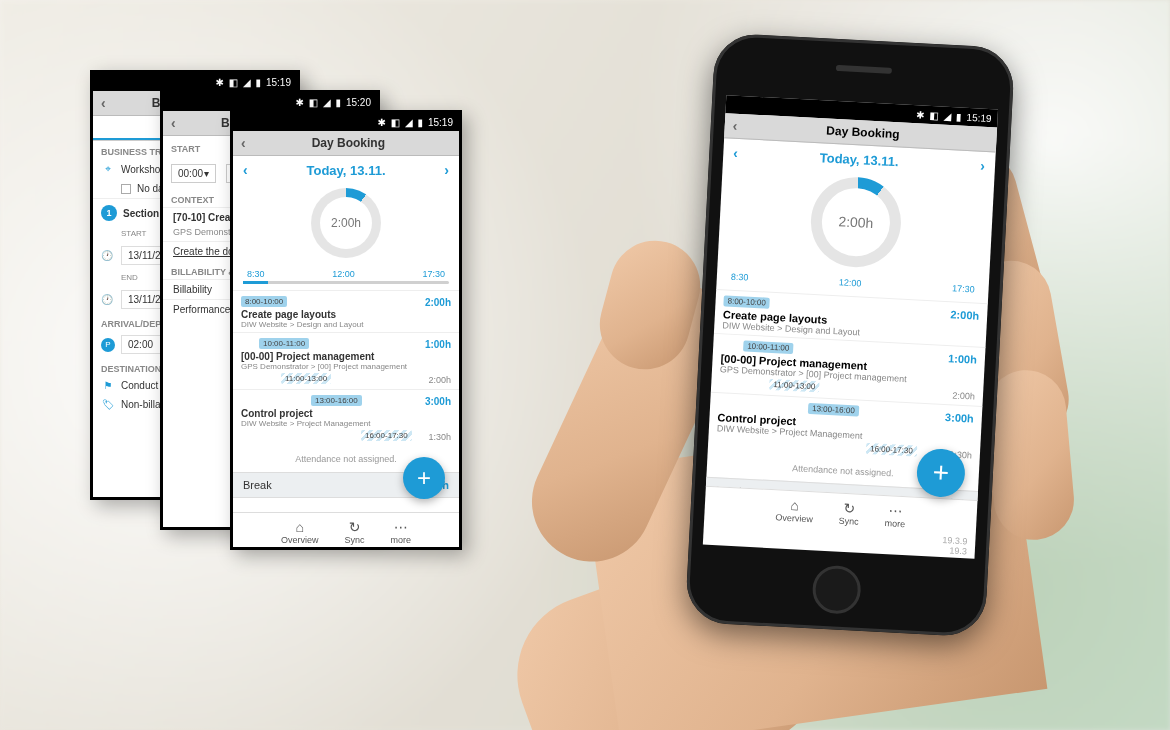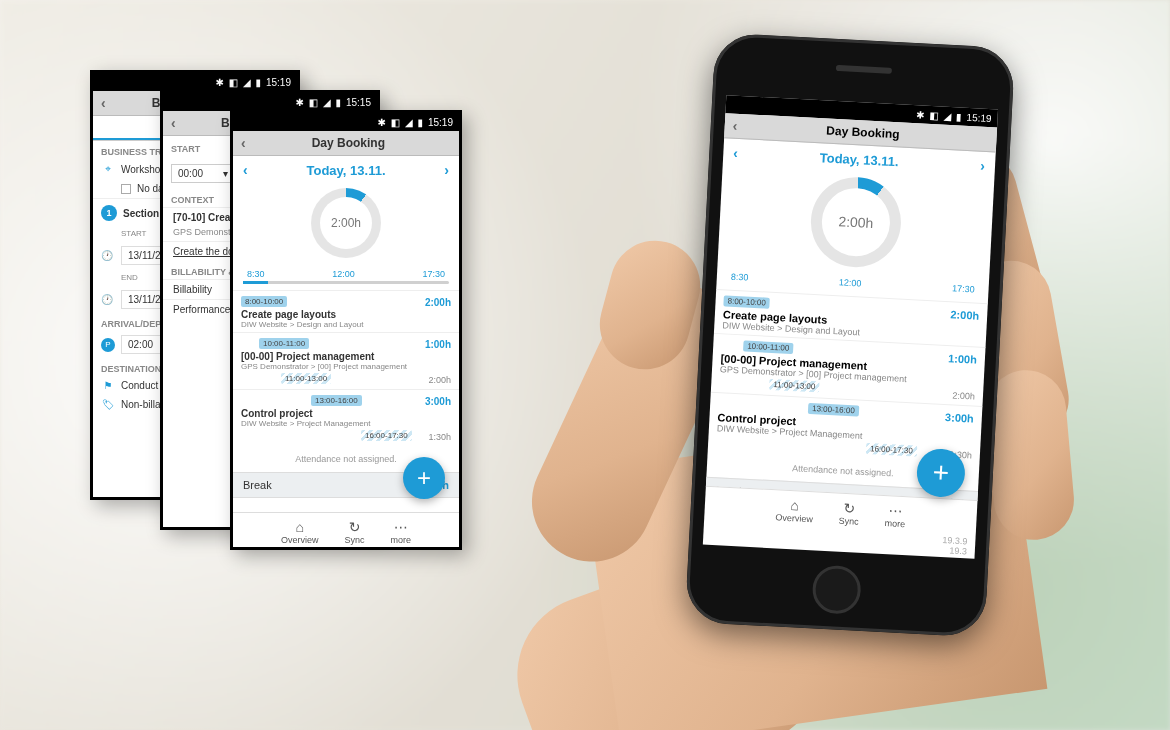--- a/index.html
+++ b/index.html
@@ -139,21 +139,21 @@
   .s1 .section-label { font-size:9px;color:#888;padding:6px 8px 2px 8px;font-weight:bold;}
   .s1 .row { display:flex;align-items:center;gap:6px;padding:4px 8px;font-size:10px;}
   .s1 .row .ic { color:#1e9bd6;width:14px;text-align:center;}
   .s1 .field { padding:3px 6px;border:1px solid #ddd;font-size:10px;flex:1;}
   .s1 .step { background:#1e9bd6;color:#fff;width:16px;height:16px;border-radius:50%;display:flex;align-items:center;justify-content:center;font-size:9px;font-weight:bold;}
 
   
   .s2 { left:160px; top:90px; width:220px; height:440px; z-index:2; }
   .s2 .lbl { font-size:9px;color:#888;font-weight:bold;padding:6px 8px 2px 8px;}
   .s2 .row { display:flex;gap:10px;padding:2px 8px 6px 8px;}
-  .s2 .sel { border:1px solid #ccc;padding:3px 6px;font-size:10px;display:flex;align-items:center;gap:20px;}
+  .s2 .sel { border:1px solid #ccc;padding:3px 6px;font-size:10px;display:flex;align-items:center;gap:1px;}
   .s2 .line { padding:4px 10px;font-size:10px;border-top:1px solid #eee;}
   .s2 .line.bold { font-weight:bold;}
   .s2 .line.link { text-decoration:underline;}
 
   
   .s3 { left:230px; top:110px; width:232px; height:440px; z-index:3; }
   .s3 .fab { bottom:48px; }
   .s3 .content { flex:1;overflow:hidden;display:flex;flex-direction:column;}
   .s3 .spacer { flex:1; }
   .version { font-size:8px;color:#aaa;text-align:right;padding:2px 8px;}
@@ -266,21 +266,21 @@
   </div>
   <div class="row">
     <span class="ic">🏷</span>
     <span>Non-billabl…</span>
   </div>
 </div>
 
 <div class="phone-mock s2">
   <div class="status-bar">
     <span class="icons">✱ ◧ ◢ ▮</span>
-    <span>15:15</span>
+    <span>15:20</span>
   </div>
   <div class="titlebar">
     <span class="back">‹</span>
     <span>Booking, 13.11.</span>
     <span class="trash">🗑</span>
   </div>
   <div class="row">
     <div style="flex:1;">
       <div class="lbl" style="padding-left:0;">START</div>
     </div>

